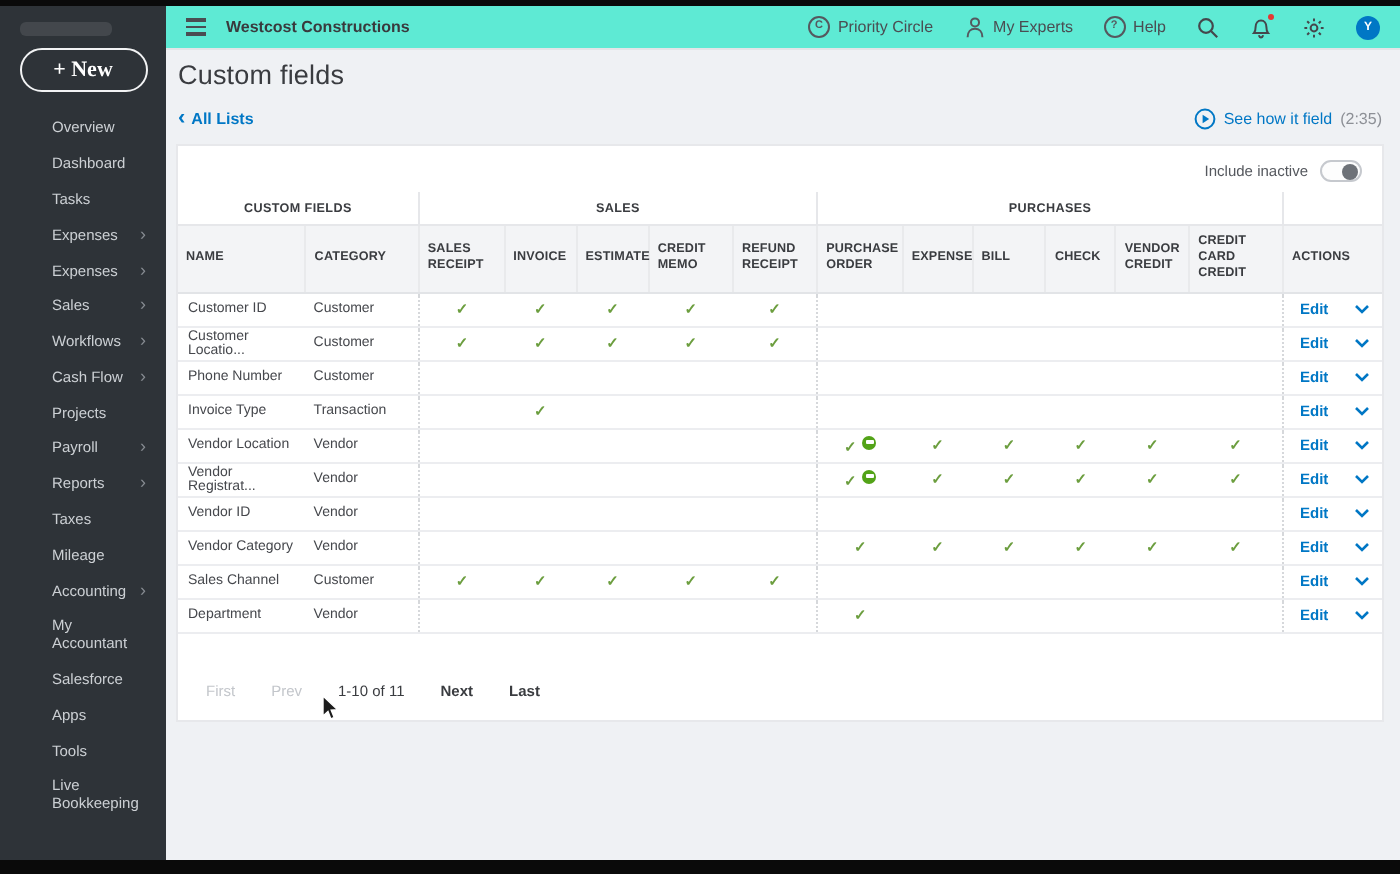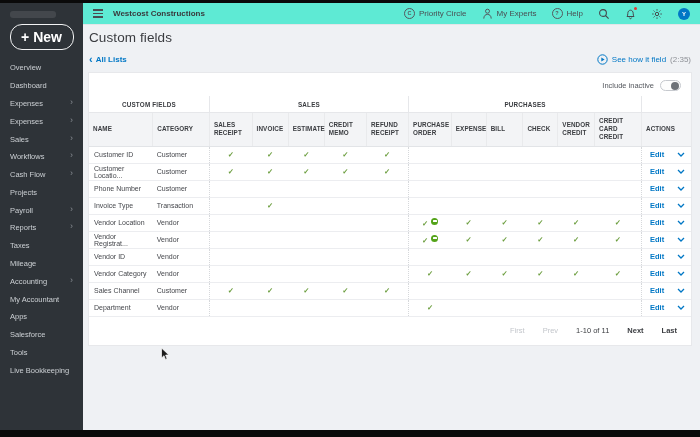--- a/index.html
+++ b/index.html
@@ -5,23 +5,23 @@
   * { margin:0; padding:0; box-sizing:border-box; }
   html,body { font-family:"Liberation Sans", sans-serif; }
   .screen { position:relative; width:700px; height:437px; background:#0a0a0a; overflow:hidden; }
   .frame-top { position:absolute; top:0; left:0; right:0; height:3px; background:#0a0a0a; z-index:5; }
   .frame-bottom { position:absolute; bottom:0; left:0; right:0; height:7px; background:#0a0a0a; z-index:5; }
 
   
   .sidebar { position:absolute; left:0; top:3px; bottom:7px; width:83px; background:#2e3338; }
   .logo-ph { margin:8px 10px 2px; width:46px; height:7px; border-radius:3px; background:rgba(255,255,255,0.10); }
   .new-btn { display:block; margin:6px auto 9px; width:64px; padding:4px 0; background:transparent;
-             border:1px solid #f2f3f4; border-radius:12px; color:#fff; font-size:14px; font-weight:bold;
-             text-align:center; font-family:Liberation Sans, sans-serif; cursor:pointer; }
-  .sb-item { display:flex; padding:4.4px 10px; color:#ccd0d4; font-size:7.5px; cursor:pointer; }
+             border:1px solid #f2f3f4; border-radius:12px; color:#fff; font-size:11px; font-weight:bold;
+             text-align:center; font-family:Liberation Serif, serif; cursor:pointer; }
+  .sb-item { display:flex; align-items:center; padding:4.4px 10px; color:#ccd0d4; font-size:7.5px; cursor:pointer;margin-left:16px; }
   .sb-chev { margin-left:auto; color:#878c92; font-size:9px; line-height:7px; }
 
   
   .main { position:absolute; left:83px; top:3px; bottom:7px; right:0; background:#eff1f4; overflow:hidden; }
   .topbar { height:22px; background:#5eead4; border-bottom:1px solid #e3e5e8; display:flex; align-items:center; padding:0 10px; }
   .hamburger { display:flex; flex-direction:column; gap:2px; cursor:pointer; }
   .hamburger span { display:block; width:10px; height:1.4px; background:#4a4d52; }
   .company { margin-left:10px; font-size:8px; font-weight:bold; color:#393a3d; }
   .tb-right { margin-left:auto; display:flex; align-items:flex-start; gap:15px; }
   .tb-item { display:flex; align-items:center; gap:4px; font-size:8px; color:#4a4d52; cursor:pointer; }
@@ -66,21 +66,21 @@
   .td-check { text-align:center; }
   .check { color:#6c9e3f; font-size:7.5px; font-weight:bold; }
   .print-badge { display:inline-block; vertical-align:1px; width:7px; height:7px; border-radius:50%;
                  background:#53a318; margin-left:3px; position:relative; }
   .pb-inner { position:absolute; left:1.8px; top:2.6px; width:3.4px; height:1.8px; background:#fff; border-radius:0.5px; }
   .td-actions { padding:0 6px 0 8px; }
   .ta-inner { display:flex; align-items:center; justify-content:space-between; width:100%; max-width:44px; }
   .edit-link { color:#0077c5; font-size:7.5px; font-weight:bold; cursor:pointer; }
   .edit-chev { cursor:pointer; }
 
-  .pagination { display:flex; justify-content:flex-end; align-items:center; gap:18px; padding:9px 14px 10px; font-size:7.5px; }
+  .pagination { display:flex; align-items:center; gap:18px; padding:24px 14px 10px; font-size:7.5px; }
   .pg-disabled { color:#c3c6cb; cursor:default; }
   .pg-range { color:#3a3c40; }
   .pg-btn { color:#3a3c40; font-weight:bold; cursor:pointer; }
 
   .cursor { position:absolute; left:160px; top:347px; z-index:6; pointer-events:none; }
 </style>
 </head>
 <body>
 
 <div class="screen">
@@ -90,20 +90,23 @@
     <div class="logo-ph"></div>
     <button class="new-btn">+ New</button>
     <div>
         <div class="sb-item">
           <span>Overview</span>
         </div>
         <div class="sb-item">
           <span>Dashboard</span>
         </div>
         <div class="sb-item">
+          <span>Tasks</span>
+        </div>
+        <div class="sb-item">
           <span>Expenses</span>
           <span class="sb-chev">›</span>
         </div>
         <div class="sb-item">
           <span>Expenses</span>
           <span class="sb-chev">›</span>
         </div>
         <div class="sb-item">
           <span>Sales</span>
           <span class="sb-chev">›</span>
@@ -134,24 +137,24 @@
           <span>Mileage</span>
         </div>
         <div class="sb-item">
           <span>Accounting</span>
           <span class="sb-chev">›</span>
         </div>
         <div class="sb-item">
           <span>My Accountant</span>
         </div>
         <div class="sb-item">
+          <span>Salesforce</span>
+        </div>
+        <div class="sb-item">
           <span>Apps</span>
-        </div>
-        <div class="sb-item">
-          <span>Salesforce</span>
         </div>
         <div class="sb-item">
           <span>Tools</span>
         </div>
         <div class="sb-item">
           <span>Live Bookkeeping</span>
         </div>
       </div>
   </div>
 

